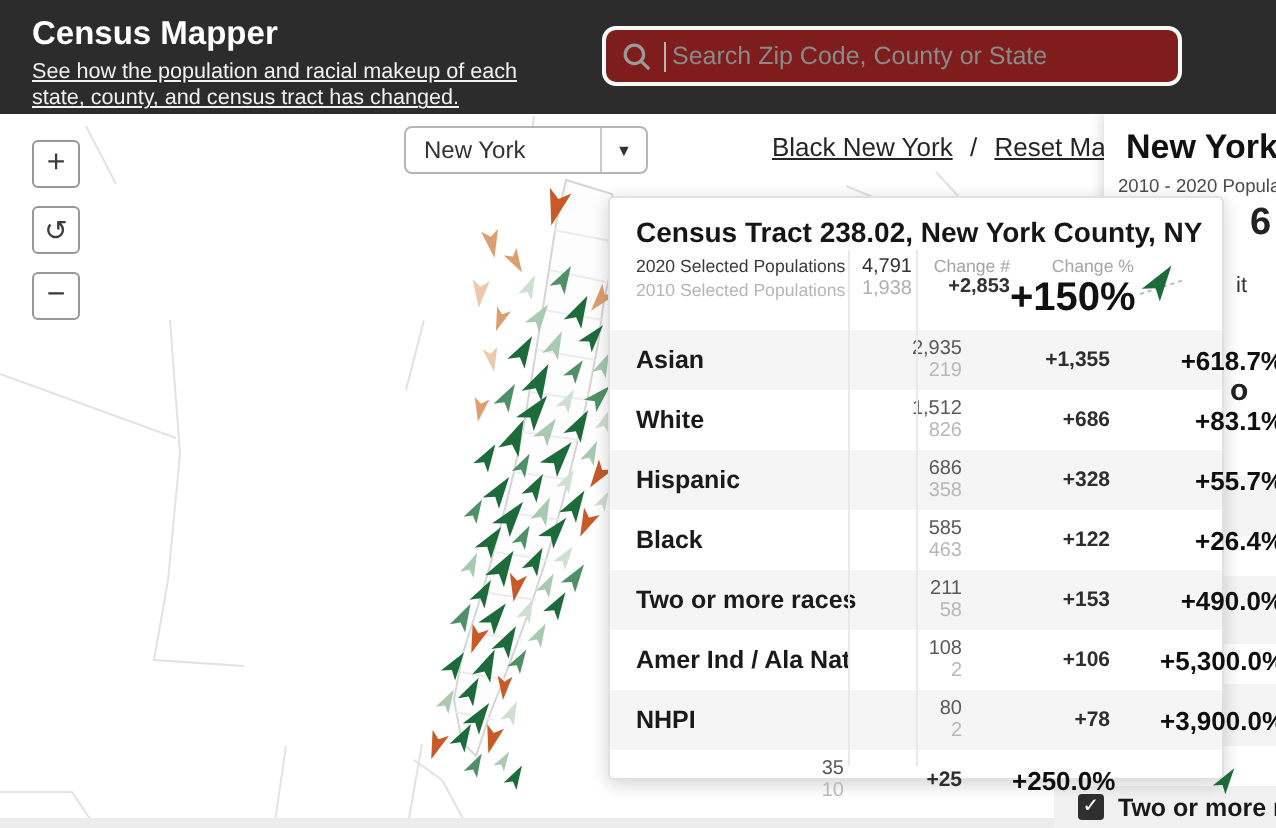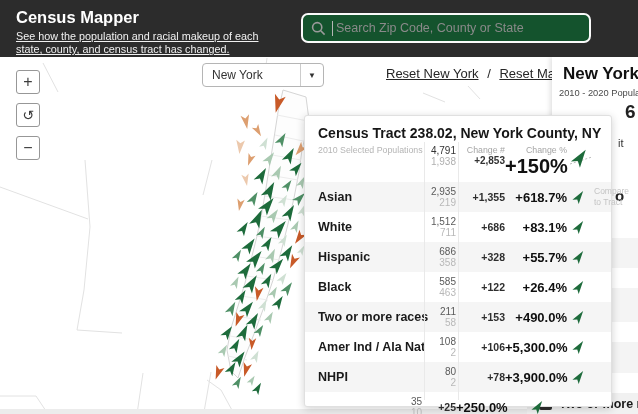--- a/index.html
+++ b/index.html
@@ -5,21 +5,21 @@
   html,body{margin:0;padding:0;background:#888;}
   *{box-sizing:border-box;}
   #app{position:relative;width:638px;height:414px;background:#fff;overflow:hidden;
        font-family:"Liberation Sans","DejaVu Sans",sans-serif;}
 
   
   .header{position:absolute;left:0;top:0;width:638px;height:57px;background:#2c2c2c;z-index:6;}
   .app-title{position:absolute;left:16px;top:8px;color:#fff;font-size:16.5px;font-weight:700;}
   .app-subtitle{position:absolute;left:16px;top:30px;width:268px;color:#f1f1f1;font-size:10.8px;line-height:1.25;text-decoration:underline;}
   .searchbox{position:absolute;left:301px;top:13px;width:290px;height:30px;border:2px solid #fafafa;
-             border-radius:7px;background:#14532d;display:flex;align-items:center;padding:0 8px;}
+             border-radius:7px;background:#7f1d1d;display:flex;align-items:center;padding:0 8px;}
   .searchbox svg{flex:0 0 auto;}
   .caret-line{width:1px;height:15px;background:#b5b5b5;margin:0 3px 0 6px;}
   .searchbox input{flex:1;background:transparent;border:none;outline:none;color:#ddd;font-size:12.5px;
                    font-family:inherit;padding:0;}
   .searchbox input::placeholder{color:#8a8a8a;}
   #mapsvg{position:absolute;left:0;top:0;width:638px;height:414px;z-index:1;}
   .bottom-strip{position:absolute;left:0;top:409px;width:638px;height:5px;background:#ececec;z-index:1;}
 
   .ctrl{position:absolute;left:16px;width:24px;height:24px;background:#fff;border:1px solid #979797;
         border-radius:3px;color:#3c3c3c;display:flex;align-items:center;justify-content:center;
@@ -48,39 +48,39 @@
   .rp-band{position:absolute;left:59px;width:27px;background:#f4f4f4;}
   .rp-band.b1{top:181px;height:30px;} .rp-band.b2{top:231px;height:34px;} .rp-band.b3{top:285px;height:31px;}
 
   .legendrow{position:absolute;left:527px;top:393px;width:111px;height:21px;background:#f1f1f1;
              display:flex;align-items:center;padding-left:12px;gap:7px;z-index:5;white-space:nowrap;overflow:hidden;}
   .checkbox{width:13px;height:13px;background:#2f2f2f;border-radius:2px;color:#fff;font-size:10px;
             display:flex;align-items:center;justify-content:center;flex:0 0 auto;cursor:pointer;}
   .legend-label{font-size:12.5px;font-weight:700;color:#1a1a1a;}
 
   
-  .popup{position:absolute;left:304px;top:115px;width:308px;height:292px;background:#fff;
+  .popup{position:absolute;left:304px;top:98px;width:308px;height:292px;background:#fff;
          border:1px solid #e0e0e0;border-radius:3px;box-shadow:0 2px 9px rgba(0,0,0,0.18);z-index:5;}
   .vline{position:absolute;width:1px;top:26px;bottom:6px;background:#e9e9e9;}
   .vline.v1{left:119px;} .vline.v2{left:153px;}
   .p-title{padding:9px 8px 3px 13px;font-size:14px;font-weight:700;color:#161616;white-space:nowrap;}
   .p-head{position:relative;display:grid;grid-template-columns:104px 34px 49px 62px 20px 1fr;
           padding:1px 8px 4px 13px;align-items:start;}
   .ph-labels span{display:block;font-size:8.8px;line-height:1.35;white-space:nowrap;}
   .ph-labels .l20{color:#3a3a3a;} .ph-labels .l10{color:#b5b5b5;}
   .ph-vals span{display:block;font-size:10px;line-height:1.1;text-align:right;}
   .ph-vals .v20{color:#333;} .ph-vals .v10{color:#b0b0b0;}
   .ph-chg,.ph-pct{text-align:right;}
   .ph-chg .lbl,.ph-pct .lbl{display:block;font-size:8.8px;color:#a5a5a5;}
   .ph-chg .val{display:block;font-size:10px;font-weight:700;color:#333;}
   .ph-pct .val{display:block;font-size:20px;font-weight:700;color:#111;}
   .ph-arrow{grid-column:5;margin-top:2px;}
   .compare{font-size:8.5px;color:#c4c4c4;line-height:1.25;padding-left:7px;cursor:pointer;}
   #p-rows .p-row{display:grid;grid-template-columns:104px 34px 49px 62px 20px 1fr;height:30px;
-                 align-items:center;padding:0 8px 0 13px;}
+                 align-items:center;padding:0 8px 0 13px;gap:25px;}
   .p-row.alt{background:#f5f5f5;}
   .r-name{font-size:12.5px;font-weight:700;color:#1a1a1a;white-space:nowrap;}
   .r-vals span{display:block;font-size:10px;line-height:1.1;text-align:right;}
   .r-vals .v20{color:#5a5a5a;} .r-vals .v10{color:#b8b8b8;}
   .r-chg{font-size:10.5px;font-weight:700;color:#2e2e2e;text-align:right;}
   .r-pct{font-size:13px;font-weight:700;color:#0f0f0f;text-align:right;}
   .r-arrow{display:flex;justify-content:center;margin-left:3px;}
 </style>
 </head>
 <body>
@@ -213,21 +213,21 @@
   <div class="ctrl" id="ctrl-in">+</div>
   <div class="ctrl" id="ctrl-reset">↺</div>
   <div class="ctrl" id="ctrl-out">−</div>
 
   <div class="dropdown">
     <span class="dd-label">New York</span>
     <span class="dd-caret">▼</span>
   </div>
 
   <div class="maplinks">
-    <a>Reset New York</a>
+    <a>Black New York</a>
     <span class="slash">/</span>
     <a>Reset Map</a>
   </div>
 
   <div class="rpanel">
     <div class="rp-title">New York</div>
     <div class="rp-sub">2010 - 2020 Populat</div>
     <div class="rp-frag1">6</div>
     <div class="rp-frag2">it</div>
     <div class="rp-frag3">o</div>
@@ -241,20 +241,21 @@
     <span class="legend-label">Two or more r</span>
   </div>
 
   <div class="popup">
     <div class="vline v1"></div>
     <div class="vline v2"></div>
     <div class="p-title">Census Tract 238.02, New York County, NY</div>
 
     <div class="p-head">
       <div class="ph-labels">
+        <span class="l20">2020 Selected Populations</span>
         <span class="l10">2010 Selected Populations</span>
       </div>
       <div class="ph-vals">
         <span class="v20">4,791</span>
         <span class="v10">1,938</span>
       </div>
       <div class="ph-chg">
         <span class="lbl">Change #</span>
         <span class="val">+2,853</span>
       </div>
@@ -283,21 +284,21 @@
             <svg width="16" height="16" viewBox="0 0 20 20">
   <path d="M10,1 L14.8,17.5 L10,13.8 L5.2,17.5 Z" transform="rotate(35 10 10)" fill="#1d6b3b"></path>
             </svg>
           </span>
           <span class="compare">Compare to Tract</span>
         </div>
         <div class="p-row">
           <span class="r-name">White</span>
           <span class="r-vals">
             <span class="v20">1,512</span>
-            <span class="v10">711</span>
+            <span class="v10">826</span>
           </span>
           <span class="r-chg">+686</span>
           <span class="r-pct">+83.1%</span>
           <span class="r-arrow">
             <svg width="16" height="16" viewBox="0 0 20 20">
   <path d="M10,1 L14.8,17.5 L10,13.8 L5.2,17.5 Z" transform="rotate(35 10 10)" fill="#1d6b3b"></path>
             </svg>
           </span>
           <span></span>
         </div>

